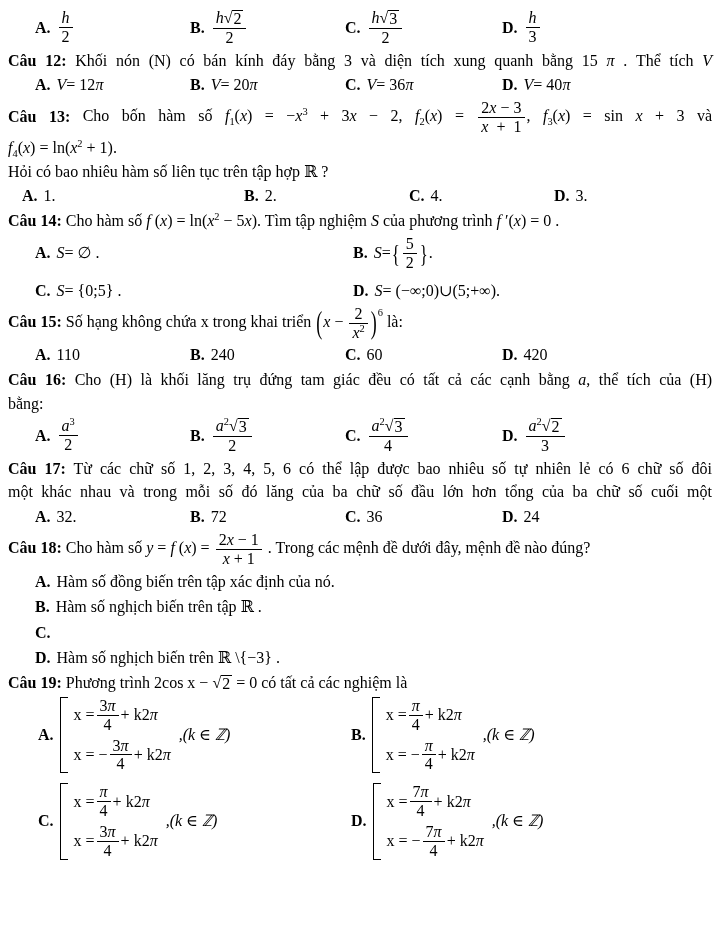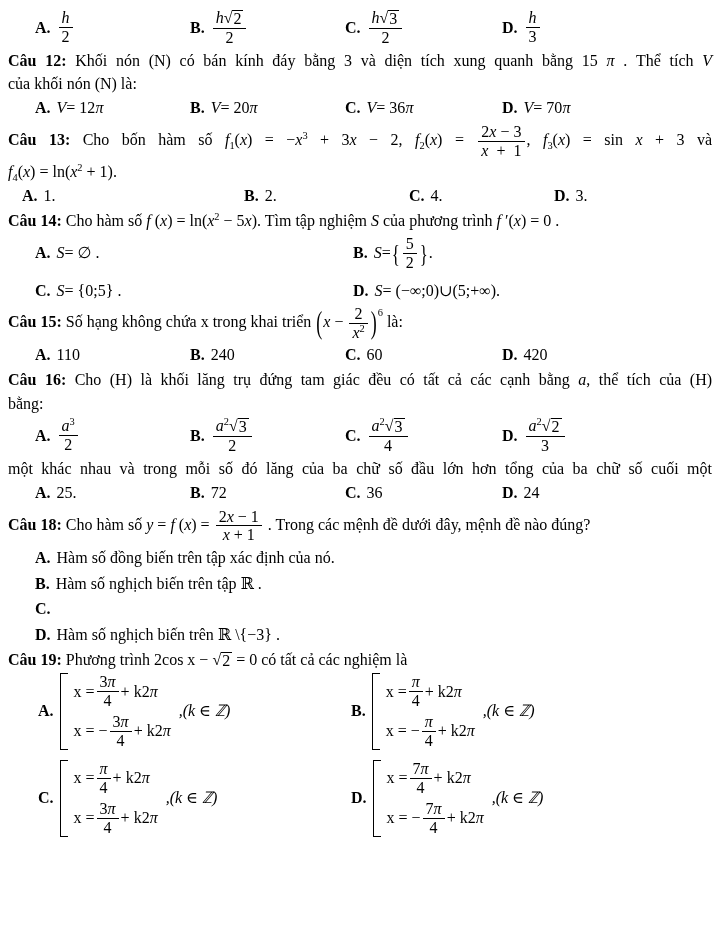--- a/index.html
+++ b/index.html
@@ -83,21 +83,20 @@
             <span class="frac">
               <span class="num"><span class="i">h</span></span>
               <span class="den"><span class="t">3</span></span>
             </span>
           </span>
         </div>
       </div>
     </div>
     <div class="sec sec-qcau12">
       <p class="stem jline"><span class="b">Câu 12:</span><span class="t"> Khối nón (N) có bán kính đáy bằng 3 và diện tích xung quanh bằng 15 </span><span class="i">π</span><span class="t"> . Thể tích </span><span class="i">V</span></p>
-      <p class="stem"><span class="t">của khối nón (N) là:</span></p>
       <div class="opts opts-row4" style="grid-template-columns: 155px 155px 157px auto; padding-left: 27px;">
         <div class="opt">
           <span class="olabel">A.</span>
           <span class="obody">
             <span class="i">V</span>
             <span class="t"> = 12</span>
             <span class="i">π</span>
           </span>
         </div>
         <div class="opt">
@@ -113,32 +112,33 @@
           <span class="obody">
             <span class="i">V</span>
             <span class="t"> = 36</span>
             <span class="i">π</span>
           </span>
         </div>
         <div class="opt">
           <span class="olabel">D.</span>
           <span class="obody">
             <span class="i">V</span>
-            <span class="t"> = 70</span>
+            <span class="t"> = 40</span>
             <span class="i">π</span>
           </span>
         </div>
       </div>
     </div>
     <div class="sec sec-qcau13">
       <p class="stem jline"><span class="b">Câu 13:</span><span class="t"> Cho bốn hàm số </span><span class="i">f</span><sub>1</sub><span class="t">(</span><span class="i">x</span><span class="t">) = −</span><span class="i">x</span><sup>3</sup><span class="t"> + 3</span><span class="i">x</span><span class="t"> − 2, </span><span class="i">f</span><sub>2</sub><span class="t">(</span><span class="i">x</span><span class="t">) = </span><span class="frac">
           <span class="num"><span class="t">2</span><span class="i">x</span><span class="t"> − 3</span></span>
           <span class="den"><span class="i">x</span><span class="t"> + 1</span></span>
         </span><span class="t">, </span><span class="i">f</span><sub>3</sub><span class="t">(</span><span class="i">x</span><span class="t">) = sin </span><span class="i">x</span><span class="t"> + 3 và</span></p>
       <p class="stem"><span class="i">f</span><sub>4</sub><span class="t">(</span><span class="i">x</span><span class="t">) = ln(</span><span class="i">x</span><sup>2</sup><span class="t"> + 1).</span></p>
+      <p class="stem"><span class="t">Hỏi có bao nhiêu hàm số liên tục trên tập hợp ℝ ?</span></p>
       <div class="opts opts-row4" style="grid-template-columns: 222px 165px 145px auto; padding-left: 14px;">
         <div class="opt">
           <span class="olabel">A.</span>
           <span class="obody">
             <span class="t">1.</span>
           </span>
         </div>
         <div class="opt">
           <span class="olabel">B.</span>
           <span class="obody">
@@ -276,26 +276,27 @@
                   <span class="rad">√</span>
                   <span class="rdc"><span class="t">2</span></span>
                 </span></span>
               <span class="den"><span class="t">3</span></span>
             </span>
           </span>
         </div>
       </div>
     </div>
     <div class="sec sec-qcau17">
+      <p class="stem jline"><span class="b">Câu 17:</span><span class="t"> Từ các chữ số 1, 2, 3, 4, 5, 6 có thể lập được bao nhiêu số tự nhiên lẻ có 6 chữ số đôi</span></p>
       <p class="stem jline"><span class="t">một khác nhau và trong mỗi số đó lăng của ba chữ số đầu lớn hơn tổng của ba chữ số cuối một</span></p>
       <div class="opts opts-row4" style="grid-template-columns: 155px 155px 157px auto; padding-left: 27px;">
         <div class="opt">
           <span class="olabel">A.</span>
           <span class="obody">
-            <span class="t">25.</span>
+            <span class="t">32.</span>
           </span>
         </div>
         <div class="opt">
           <span class="olabel">B.</span>
           <span class="obody">
             <span class="t">72</span>
           </span>
         </div>
         <div class="opt">
           <span class="olabel">C.</span>

